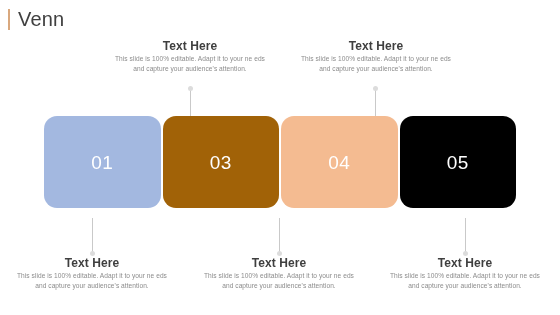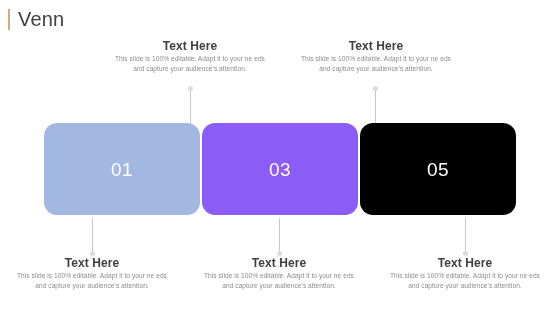--- a/index.html
+++ b/index.html
@@ -40,21 +40,21 @@
     color: #404040;
     font-weight: 400;
     letter-spacing: 0.2px;
     white-space: nowrap;
   }
 
   
   .boxes {
     position: absolute;
     left: 44px;
-    top: 123px;
+    top: 116px;
     width: 472px;
     height: 92px;
     display: flex;
     gap: 2px;
     border-radius: 32px;
   }
   .box {
     flex: 1 1 0;
     border-radius: 13px;
     display: flex;
@@ -136,22 +136,25 @@
     <div class="dot"></div>
   </div>
   <div class="conn down" style="left: 465px; background: rgb(201, 201, 201);">
     <div class="dot"></div>
   </div>
 
   <div class="boxes">
     <div class="box" style="background: rgb(163, 184, 224);">
       <span class="num">01</span>
     </div>
-    <div class="box" style="background: #8b5cf6; align-items: center;">
+    <div class="box" style="background: #a16207; align-items: center;">
       <span class="num">03</span>
+    </div>
+    <div class="box" style="background: rgb(244, 187, 145);">
+      <span class="num">04</span>
     </div>
     <div class="box" style="background: #000000;">
       <span class="num">05</span>
     </div>
   </div>
 
   <div class="caption top" style="left:115px;">
     <div class="cap-head">Text Here</div>
     <div class="cap-body">This slide is 100% editable. Adapt it to your ne eds and capture your audience's attention.</div>
   </div>

